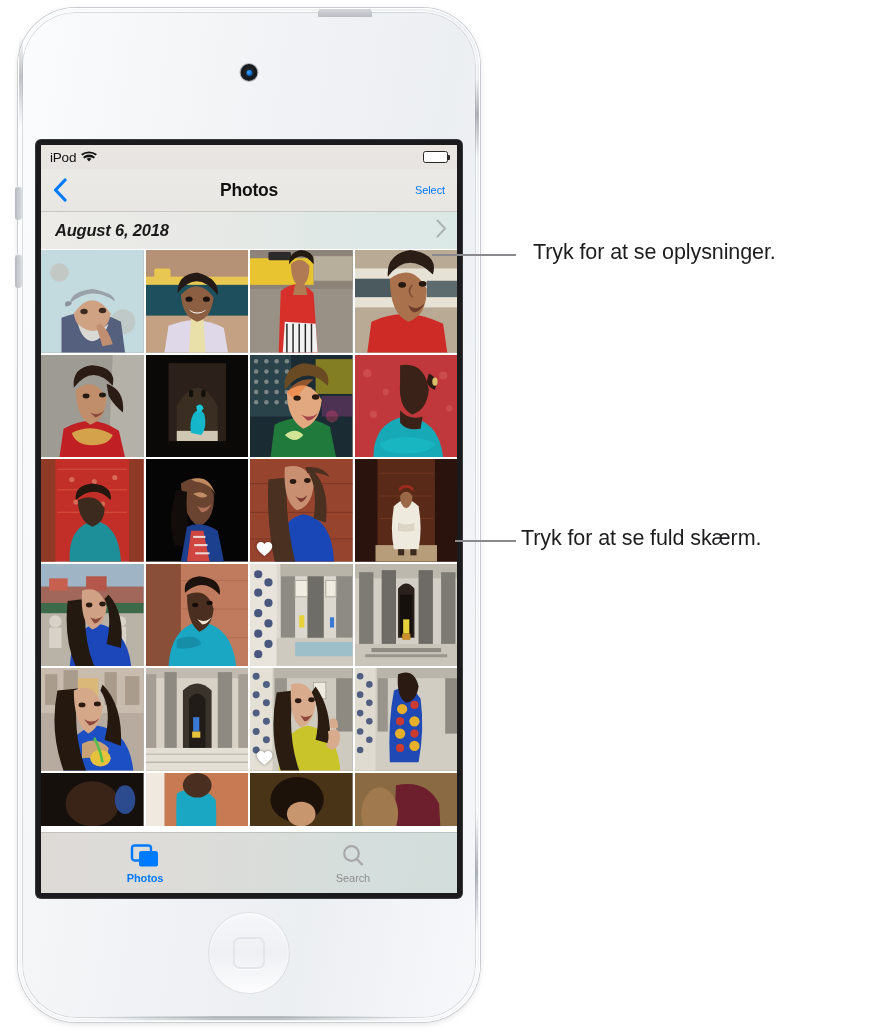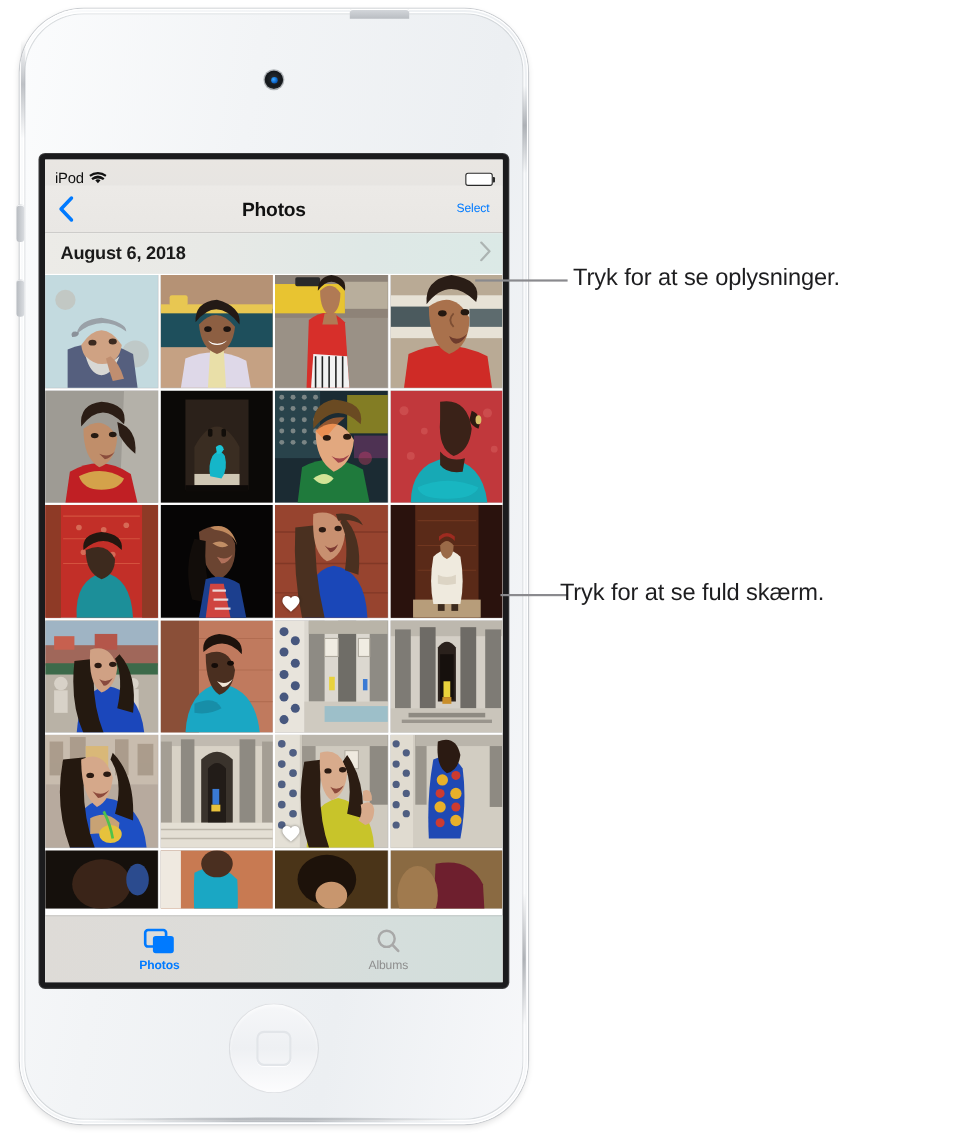--- a/index.html
+++ b/index.html
@@ -159,21 +159,21 @@
     height: 748px;
     background: #ffffff;
     overflow: hidden;
   }
 
   
   #status-bar {
     height: 24px;
     background: linear-gradient(180deg, #e9e6e2 0%, #e7e5e2 100%);
     display: flex;
-    align-items: flex-end;
+    align-items: center;
     padding: 0 9px;
     font-size: 13px;
     color: #111;
     position: relative;
   }
   #status-left { display: flex; align-items: center; gap: 5px; }
   #status-carrier { font-size: 13.5px; letter-spacing: -.2px; }
   .wifi-icon { display: block; }
   #status-time {
     position: absolute;
@@ -253,20 +253,21 @@
 
   
   #date-header {
     height: 37px;
     background: linear-gradient(92deg, #ecebe7 0%, #e8e9e6 35%, #dfe8e6 70%, #dbe9e6 100%);
     display: flex;
     align-items: center;
     padding: 0 10px 0 14px;
     position: relative;
     cursor: pointer;
+    font-style: italic;
   }
   #date-text {
     font-size: 16.5px;
     font-weight: bold;
     color: #1a1a1a;
     letter-spacing: -.2px;
   }
   #date-chevron {
     margin-left: auto;
     opacity: .42;
@@ -332,20 +333,21 @@
   .tab-item.active .tab-label { color: #007aff; font-weight: bold; }
   .tab-icon { width: 30px; height: 26px; display:block; }
 
   
   .callout-text {
     position: absolute;
     font-size: 21.5px;
     color: #1d1d1f;
     white-space: nowrap;
     letter-spacing: -.1px;
+    margin-left: 12px;
   }
   .leader-line {
     position: absolute;
     height: 2px;
     background: #8a8a8e;
   }
   #callout-1-text { left: 521px; top: 240px; }
   #callout-1-line { left: 432px; top: 254px; width: 84px; }
   #callout-2-text { left: 509px; top: 526px; }
   #callout-2-line { left: 455px; top: 540px; width: 61px; }
@@ -890,21 +892,21 @@
           </span>
           <span class="tab-label">Photos</span>
         </div>
         <div class="tab-item">
           <span class="tab-icon">
             <svg width="30" height="26" viewBox="0 0 30 26">
               <circle cx="13.5" cy="10.5" r="7.3" fill="none" stroke="#a8a8a8" stroke-width="2.2"></circle>
               <line x1="18.8" y1="16" x2="24" y2="21.5" stroke="#a8a8a8" stroke-width="2.4" stroke-linecap="round"></line>
             </svg>
           </span>
-          <span class="tab-label">Albums</span>
+          <span class="tab-label">Search</span>
         </div>
       </div>
 
     </div>
   </div>
 
   <div id="home-button">
     <div id="home-square"></div>
   </div>
 </div>

